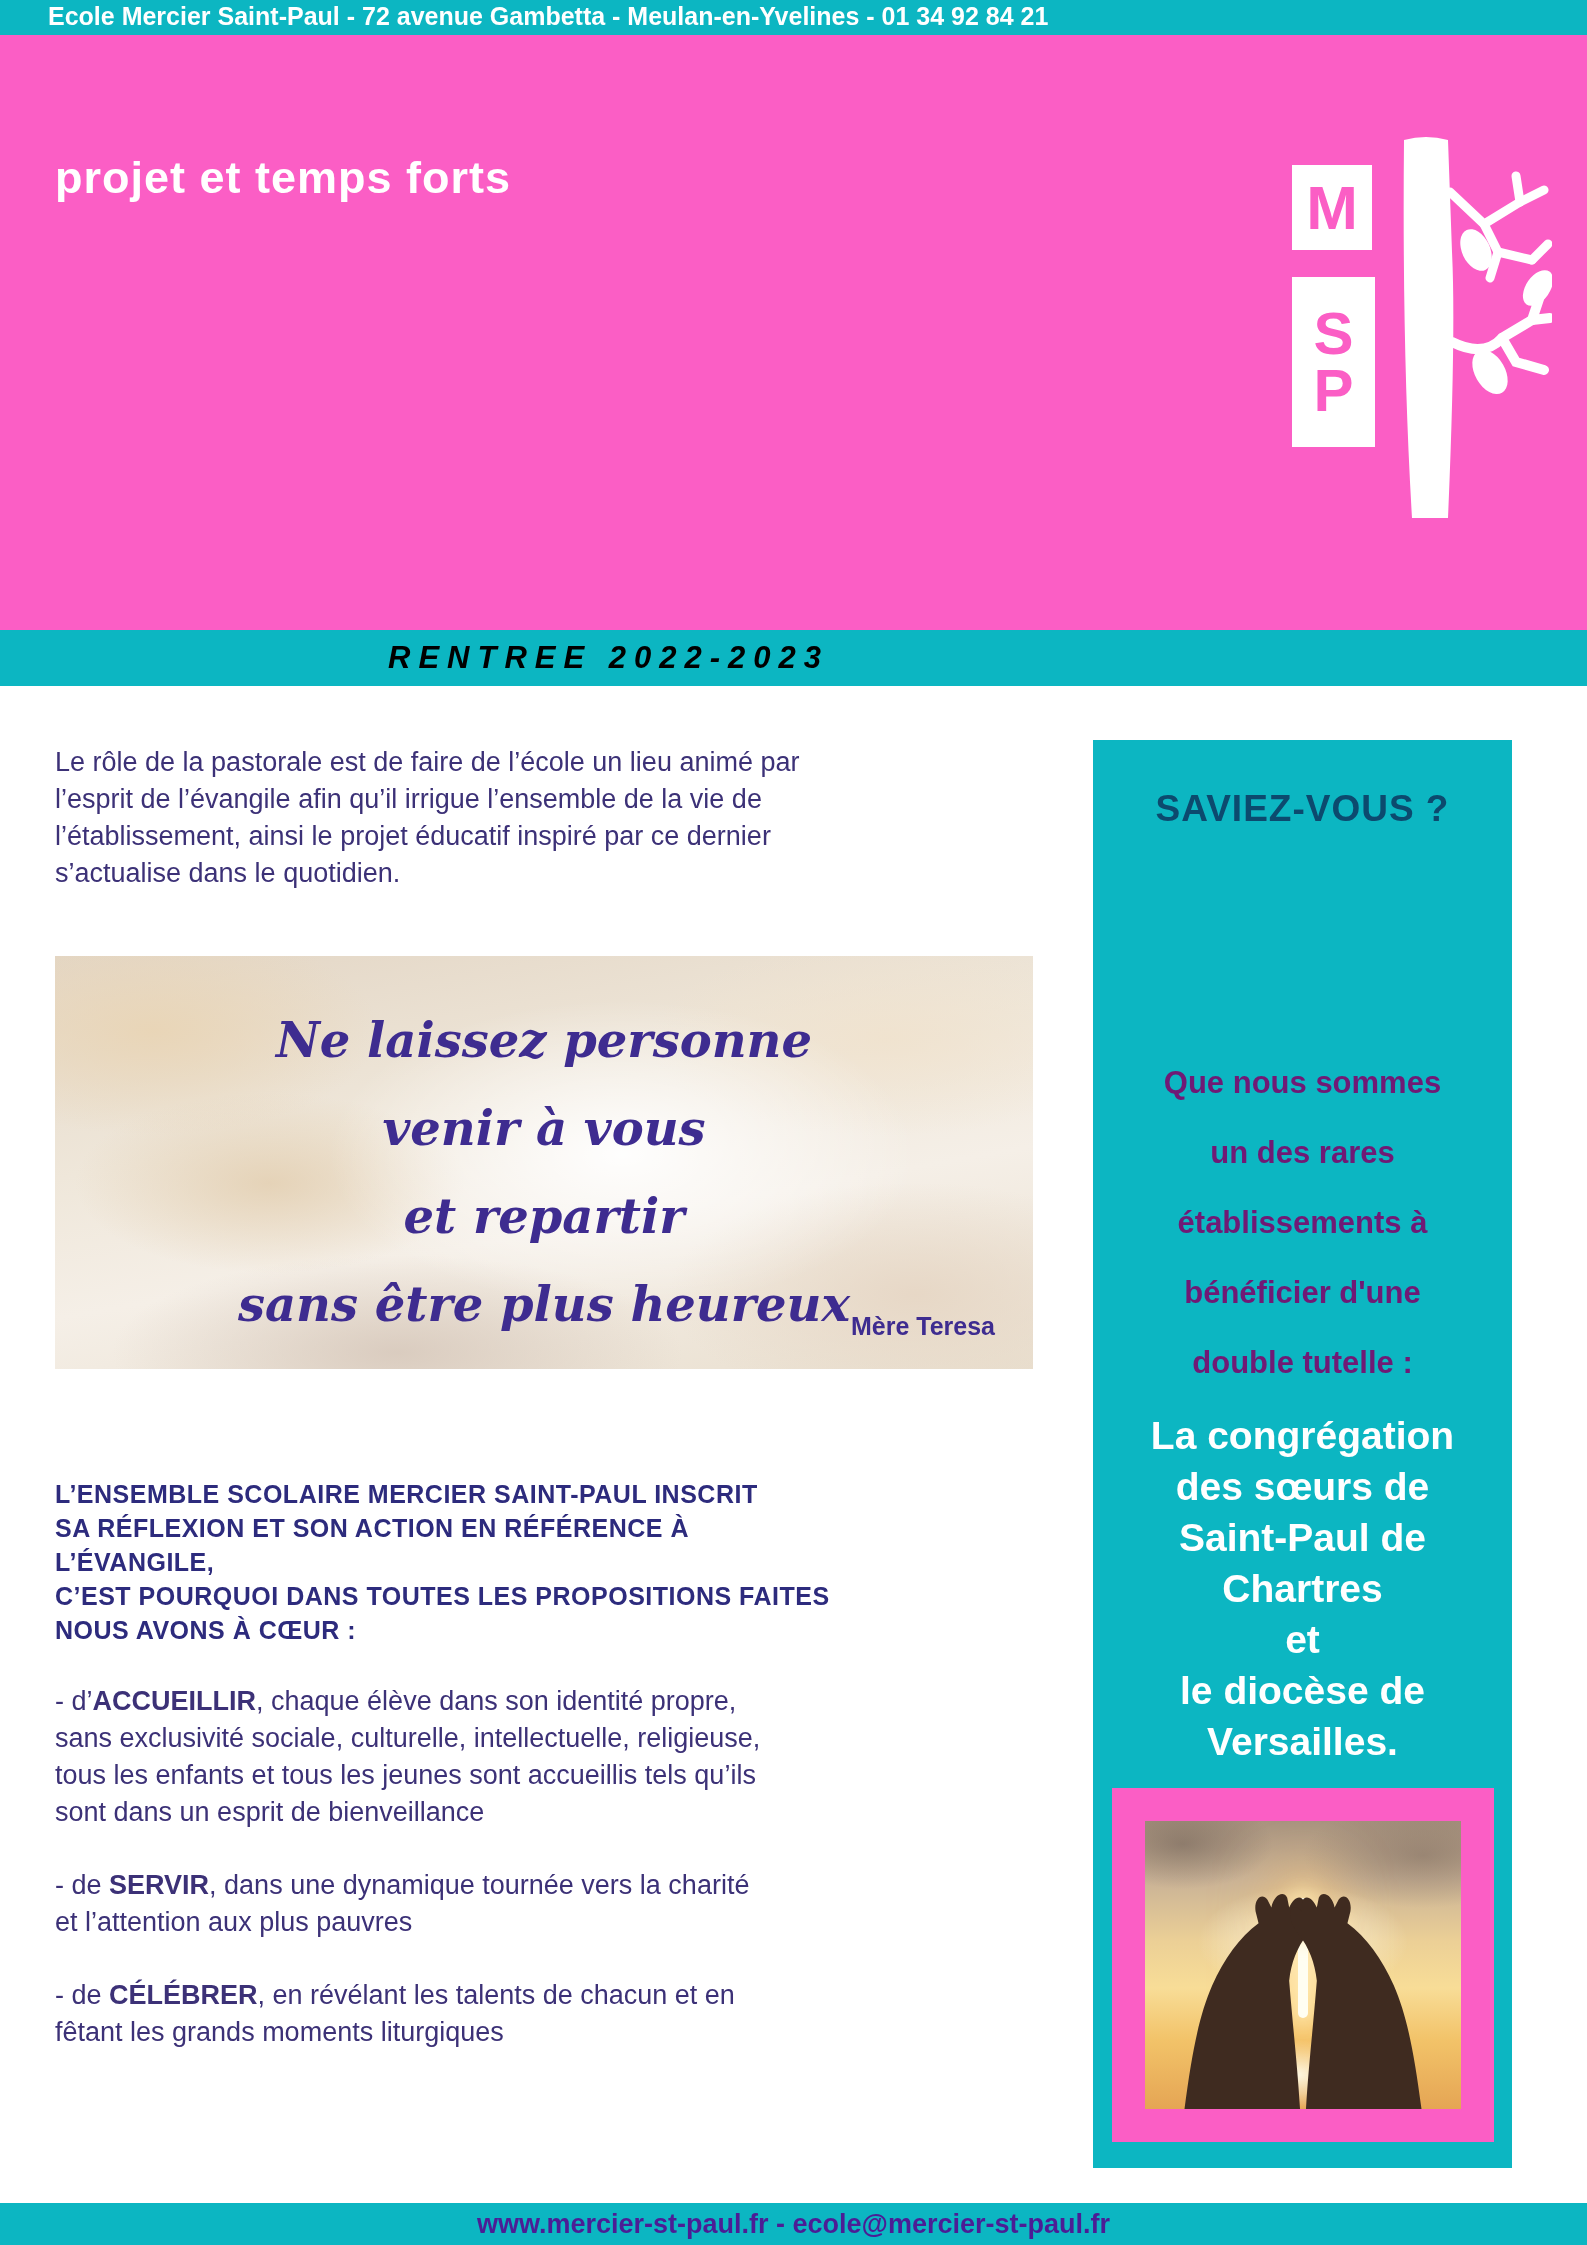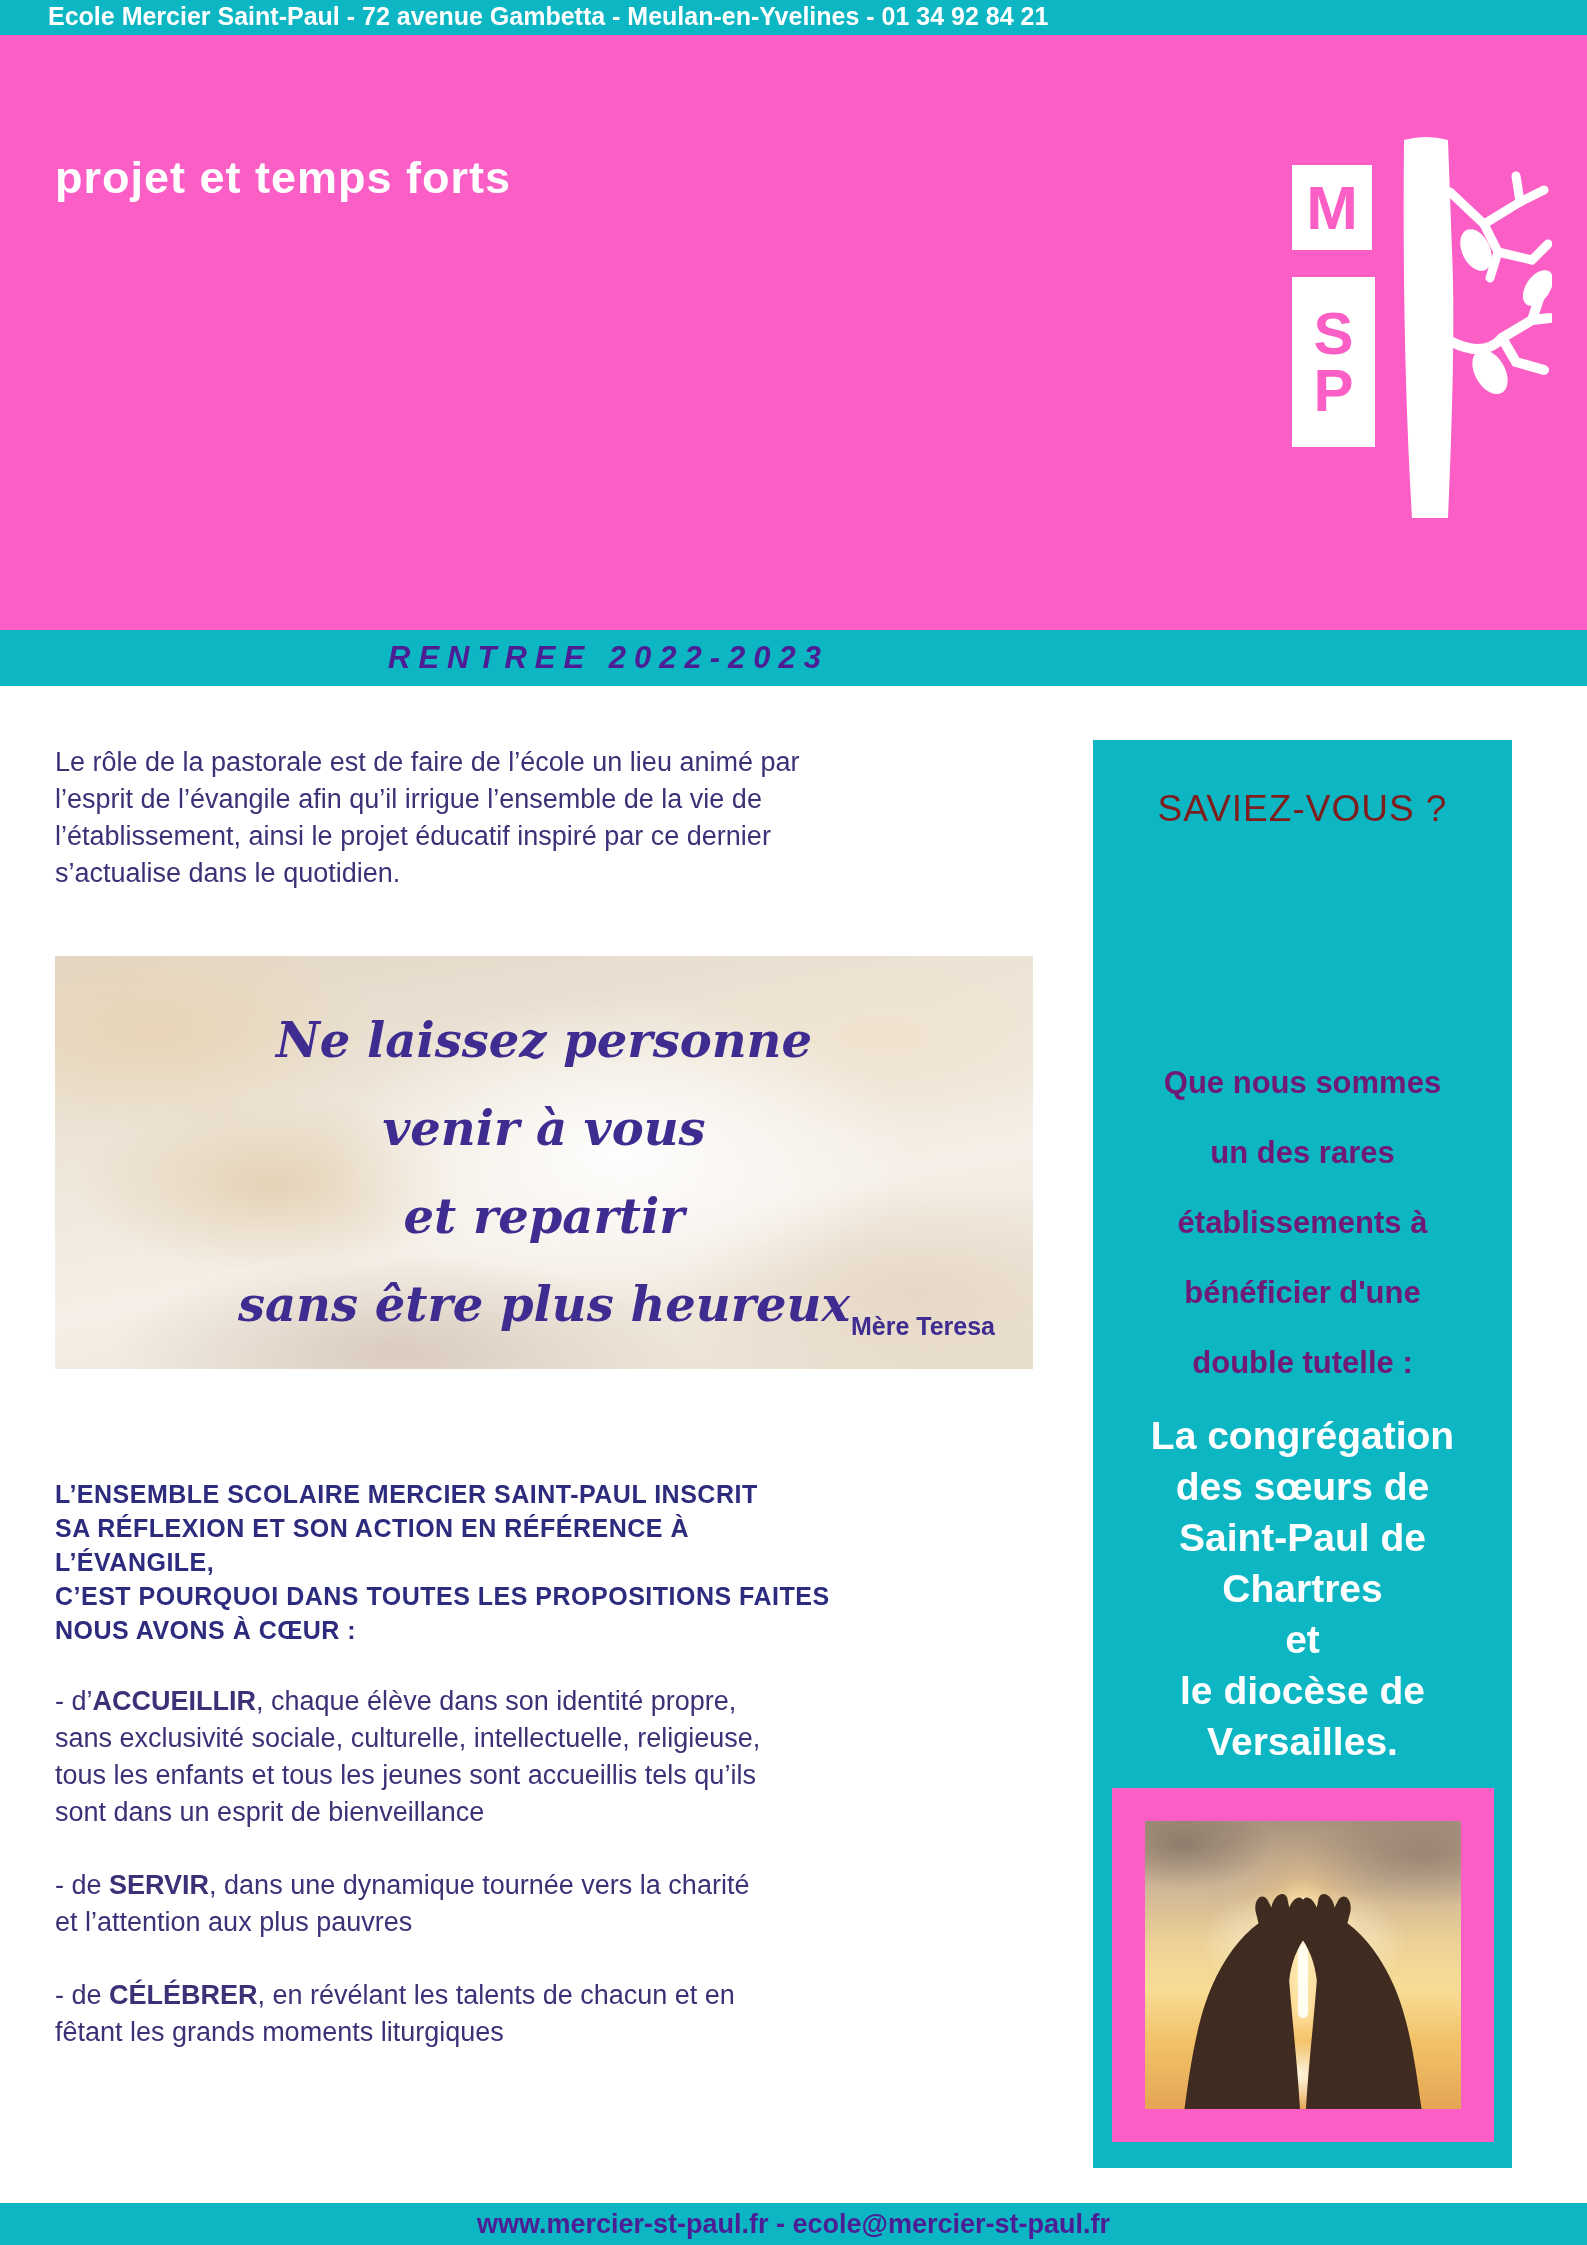--- a/index.html
+++ b/index.html
@@ -39,21 +39,21 @@
     position:absolute;background:#fff;color:#fb5ec5;
     display:flex;align-items:center;justify-content:center;
     font-weight:bold;
   }
   .logo .box-m{left:0;top:33px;width:80px;height:85px;font-size:62px;}
   .logo .box-sp{left:0;top:145px;width:83px;height:170px;flex-direction:column;font-size:60px;line-height:0.95;}
   .logo .tree{position:absolute;left:106px;top:0;width:154px;height:386px;}
   
   .rentree{
     position:absolute;left:0;top:630px;width:100%;height:56px;
-    background:#0cb6c2;color:#4c1d95;
+    background:#0cb6c2;color:#000000;
     font-size:31px;font-weight:bold;font-style:italic;
     letter-spacing:8px;text-align:center;line-height:56px;
     padding-right:370px;box-sizing:border-box;white-space:nowrap;
   }
   
   .body{position:absolute;left:0;top:686px;width:100%;height:1517px;background:#fff;}
   .main-col{position:absolute;left:55px;top:58px;width:978px;}
   .intro{
     margin:0;color:#3c3177;font-size:27px;line-height:37px;
     white-space:pre-line;
@@ -92,22 +92,22 @@
     margin:36px 0 0 0;color:#3c3177;font-size:27px;line-height:37px;
     white-space:pre-line;
   }
   .bullet strong{font-weight:bold;}
   
   .sidebar{
     position:absolute;left:1093px;top:54px;width:419px;height:1428px;
     background:#0cb6c2;text-align:center;box-sizing:border-box;
   }
   .sidebar-heading{
-    margin:48px 0 4px 0;color:#7f1d1d;
-    font-size:37px;font-weight:normal;letter-spacing:1px;
+    margin:48px 0 4px 0;color:#0c4a6e;
+    font-size:37px;font-weight:bold;letter-spacing:1px;
   }
   .sidebar-para1{
     margin:218px 0 0 0;color:#701a75;font-weight:bold;
     font-size:31px;line-height:70px;white-space:pre-line;
   }
   .sidebar-para2{
     margin:12px 0 0 0;color:#ffffff;font-weight:bold;
     font-size:39px;line-height:51px;white-space:pre-line;
   }
   

